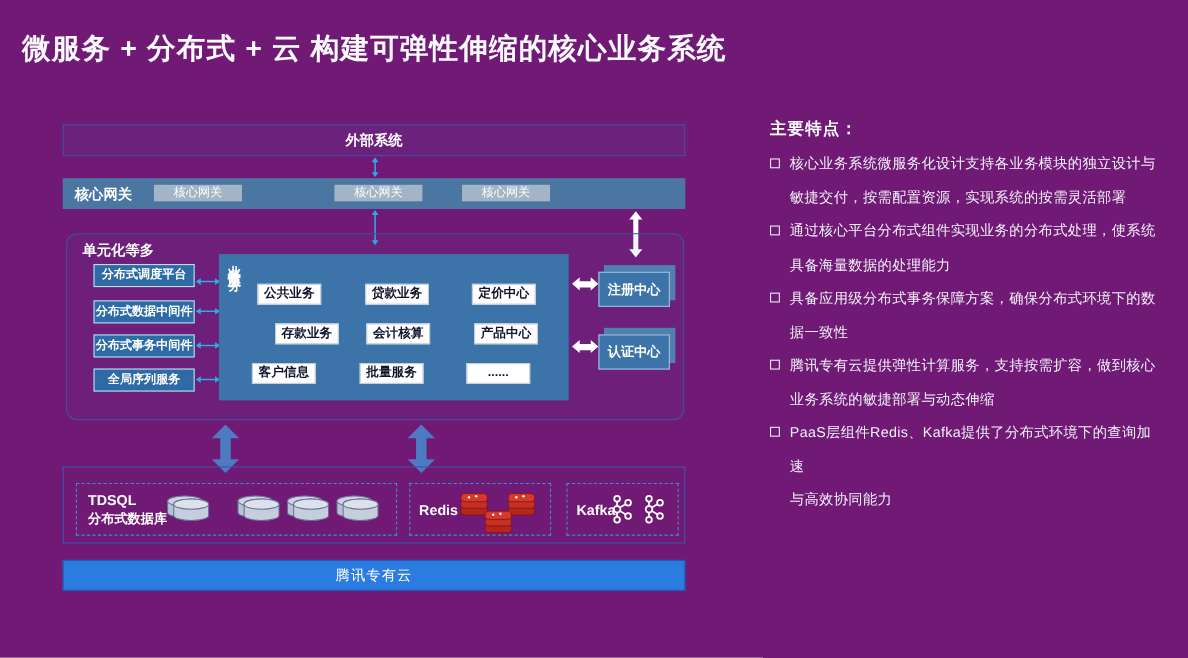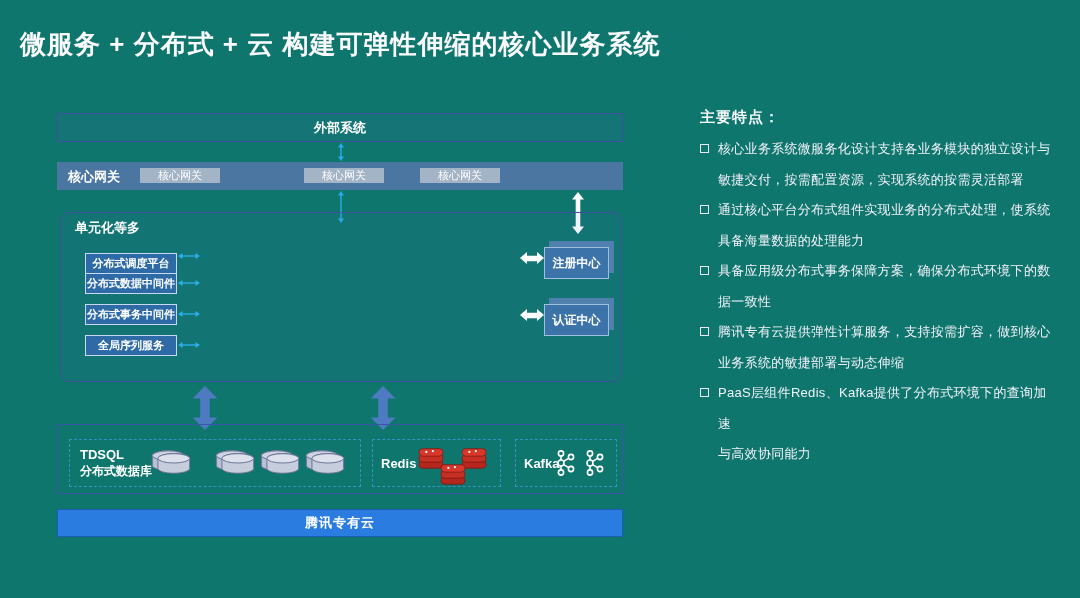--- a/index.html
+++ b/index.html
@@ -1,18 +1,18 @@
 <!DOCTYPE html>
 <html><head>
 <meta charset="utf-8">
 <style>
   * { margin:0; padding:0; box-sizing:border-box; }
   html,body { width:1080px; height:598px; overflow:hidden; }
   body { font-family:"Liberation Sans", sans-serif; }
-  .stage { position:relative; width:1080px; height:598px; background:#0f766e; color:#fff; }
+  .stage { position:relative; width:1080px; height:598px; background:#701a75; color:#fff; }
 
   .title { position:absolute; left:20px; top:27px; font-size:26px; font-weight:bold; letter-spacing:1px; color:#fbfbff; }
 
   
   .abs { position:absolute; }
   .ctr { display:flex; align-items:center; justify-content:center; }
 
   .ext-box { left:57px; top:113px; width:566px; height:29px; border:1px solid #41509e;
              background:rgba(80,110,200,0.10); font-size:13px; font-weight:bold; }
 
@@ -46,21 +46,21 @@
         border:1px solid #9fc0dd; font-size:12px; font-weight:bold;margin-top:16px; }
 
   .datalayer { left:57px; top:424px; width:566px; height:70px; border:1px solid #3d55a8; }
   .dashed { position:absolute; top:14px; height:48px; border:1px dashed #3a8fc0; }
   .tdsql-text { position:absolute; left:10px; top:7px; font-weight:bold; line-height:16px; }
   .tdsql-text .l1 { font-size:13px; } .tdsql-text .l2 { font-size:12px; }
   .pds-label { position:absolute; left:8px; top:0; bottom:0; display:flex; align-items:center;
         font-size:13px; font-weight:bold; }
 
   .cloudbar { left:57px; top:509px; width:566px; height:28px; background:#2a7ce0;
-        border:1px solid #1a5cb8; font-size:13px; font-weight:bold; letter-spacing:1px; }
+        border:1px solid #1a5cb8; font-size:13px; font-weight:normal; letter-spacing:1px; }
 
   
   .features { left:700px; top:108px; width:352px; }
   .features h2 { font-size:15px; font-weight:bold; letter-spacing:1px; color:#fbfbff; }
   .features ul { list-style:none; margin-top:7px; }
   .features li { display:flex; gap:9px; }
   .sq-bullet { flex:0 0 9px; width:9px; height:9px; border:1.5px solid #eceaf6; margin-top:10px; }
   .features p { font-size:13px; line-height:30.5px; white-space:pre-line; color:#f2f1fa;
         letter-spacing:0.3px; }
 
@@ -98,21 +98,21 @@
       <polygon points="5,32 8,27.5 2,27.5" fill="#29aee8"></polygon>
     </svg>
 
     <svg class="abs" style="left:571px; top:192px;" width="14" height="42" viewBox="0 0 14 42">
       <polygon points="7,0 13,7.5 9.3,7.5 9.3,34.5 13,34.5 7,42 1,34.5 4.7,34.5 4.7,7.5 1,7.5" fill="#ffffff"></polygon>
     </svg>
 
     <div class="abs core">
       <span class="core-label">单元化等多</span>
 
-      <div class="mw" style="top:40px;">分布式调度平台</div>
+      <div class="mw" style="top:27px;">分布式调度平台</div>
       <div class="mw" style="top:60px;">分布式数据中间件</div>
       <div class="mw" style="top:91px;">分布式事务中间件</div>
       <div class="mw" style="top:122px;">全局序列服务</div>
 
       <svg class="abs" style="left:117px; top:38px;" width="22" height="10" viewBox="0 0 22 10">
         <line x1="3" y1="5" x2="19" y2="5" stroke="#29aee8" stroke-width="1.4"></line>
         <polygon points="0,5 4.5,2 4.5,8" fill="#29aee8"></polygon>
           <polygon points="22,5 17.5,2 17.5,8" fill="#29aee8"></polygon>
       </svg>
       <svg class="abs" style="left:117px; top:65px;" width="22" height="10" viewBox="0 0 22 10">
@@ -124,20 +124,32 @@
         <line x1="3" y1="5" x2="19" y2="5" stroke="#29aee8" stroke-width="1.4"></line>
         <polygon points="0,5 4.5,2 4.5,8" fill="#29aee8"></polygon>
           <polygon points="22,5 17.5,2 17.5,8" fill="#29aee8"></polygon>
       </svg>
       <svg class="abs" style="left:117px; top:127px;" width="22" height="10" viewBox="0 0 22 10">
         <line x1="3" y1="5" x2="19" y2="5" stroke="#29aee8" stroke-width="1.4"></line>
         <polygon points="0,5 4.5,2 4.5,8" fill="#29aee8"></polygon>
           <polygon points="22,5 17.5,2 17.5,8" fill="#29aee8"></polygon>
       </svg>
 
+      <div class="bizbox">
+        <span class="biz-label">业务微服务</span>
+        <div class="chip" style="left:35px;  top:27px;">公共业务</div>
+        <div class="chip" style="left:133px; top:27px;">贷款业务</div>
+        <div class="chip" style="left:230px; top:27px;">定价中心</div>
+        <div class="chip" style="left:51px;  top:63px;">存款业务</div>
+        <div class="chip" style="left:134px; top:63px;">会计核算</div>
+        <div class="chip" style="left:232px; top:63px;">产品中心</div>
+        <div class="chip" style="left:30px;  top:99px;">客户信息</div>
+        <div class="chip" style="left:128px; top:99px;">批量服务</div>
+        <div class="chip" style="left:225px; top:99px;">......</div>
+      </div>
 
       <svg class="abs" style="left:459px; top:38px;" width="24" height="14" viewBox="0 0 24 14">
         <polygon points="0,7 7,1 7,4.7 17,4.7 17,1 24,7 17,13 17,10.3 7,10.3 7,13" fill="#ffffff"></polygon>
       </svg>
       <svg class="abs" style="left:459px; top:95px;" width="24" height="14" viewBox="0 0 24 14">
         <polygon points="0,7 7,1 7,4.7 17,4.7 17,1 24,7 17,13 17,10.3 7,10.3 7,13" fill="#ffffff"></polygon>
       </svg>
 
       <div class="center-box" style="top:28px;">
         <div class="back"></div>

